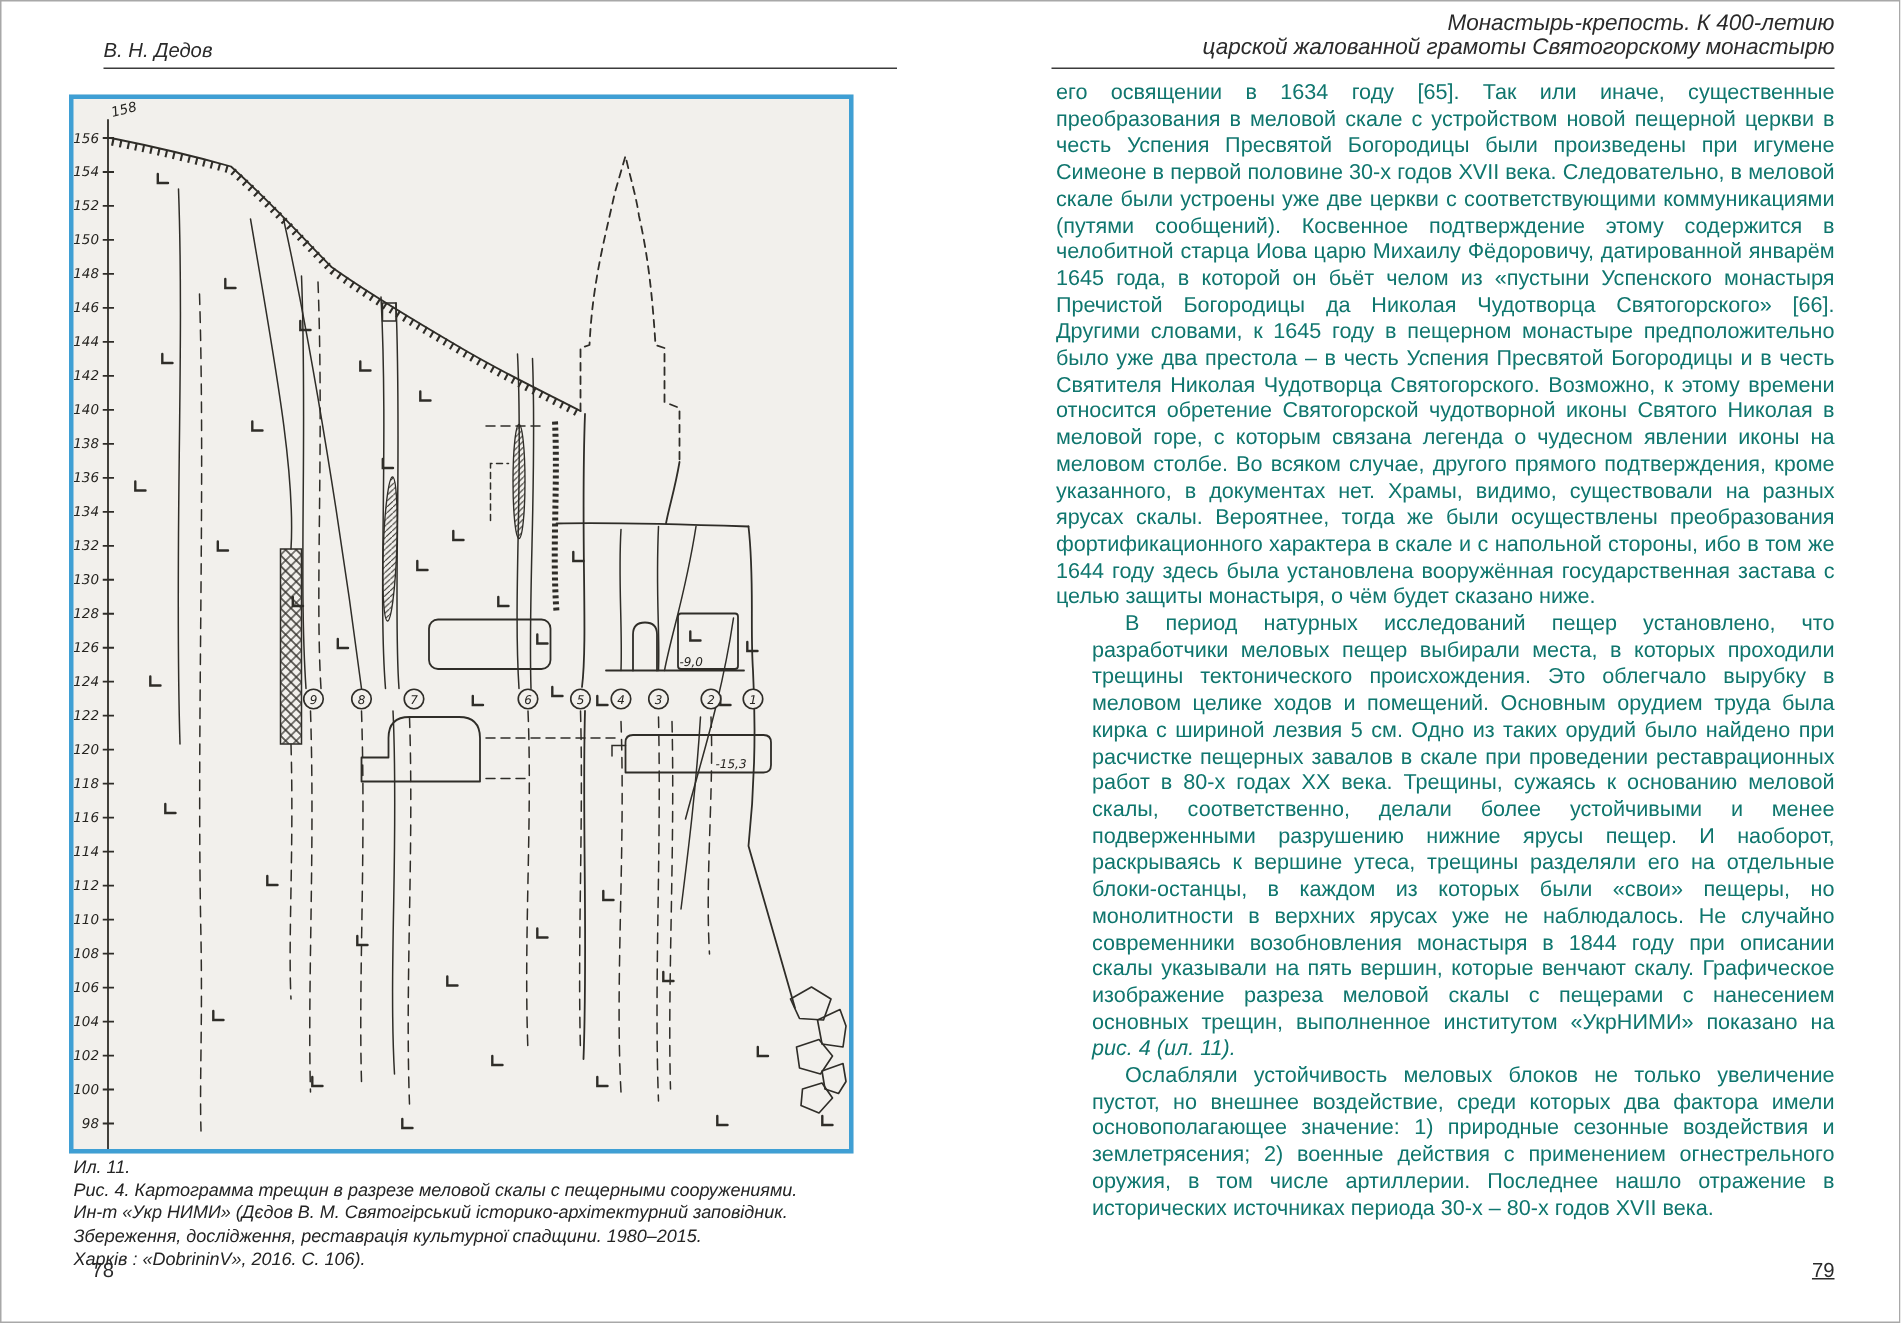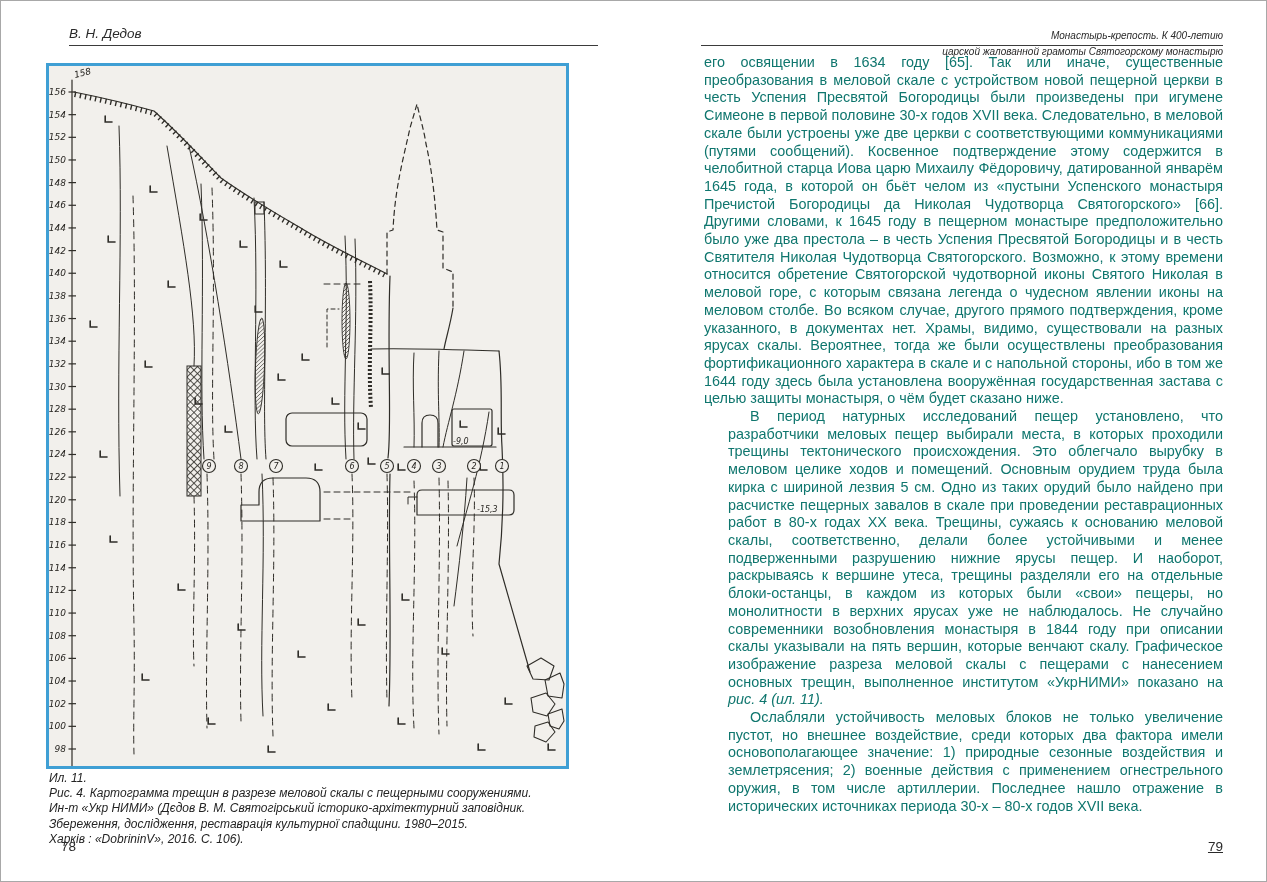--- a/index.html
+++ b/index.html
@@ -3,21 +3,21 @@
 <meta charset="utf-8">
 <style>
   html,body{margin:0;padding:0;background:#ffffff;}
   .sheet{
     position:relative;width:1267px;height:882px;box-sizing:border-box;
     background:#ffffff;border:1px solid #a8a8a8;overflow:hidden;
     font-family:"Liberation Sans",sans-serif;color:#1c1c1c;
   }
   .run-left{position:absolute;left:68px;top:25px;font-style:italic;font-size:13.5px;color:#2a2a2a;}
   .rule-left{position:absolute;left:68px;top:44px;width:529px;border-top:1.5px solid #3b3b3b;height:0;}
-  .run-right{position:absolute;left:700px;top:7px;width:522px;text-align:right;font-style:italic;font-size:10px;line-height:16px;color:#2a2a2a;margin-top:20px;}
+  .run-right{position:absolute;left:700px;top:7px;width:522px;text-align:right;font-style:italic;font-size:15px;line-height:16px;color:#2a2a2a;}
   .rule-right{position:absolute;left:700px;top:44px;width:522px;border-top:1.5px solid #3b3b3b;height:0;}
 
   .fig{position:absolute;left:45px;top:62px;width:523px;height:706px;box-sizing:border-box;
        border:3px solid #3f9fd4;background:#f2f0ec;}
   .fig svg{display:block;}
   .ink-line{stroke:#2f2d28;fill:none;stroke-width:1.2;stroke-linecap:round;stroke-linejoin:round;}
   .ink-thin{stroke:#2f2d28;fill:none;stroke-width:1;stroke-linecap:round;}
   .hand{font:italic 9px "DejaVu Sans",sans-serif;fill:#262420;}
   .hand-small{font:italic 8px "DejaVu Sans",sans-serif;fill:#262420;}
 

